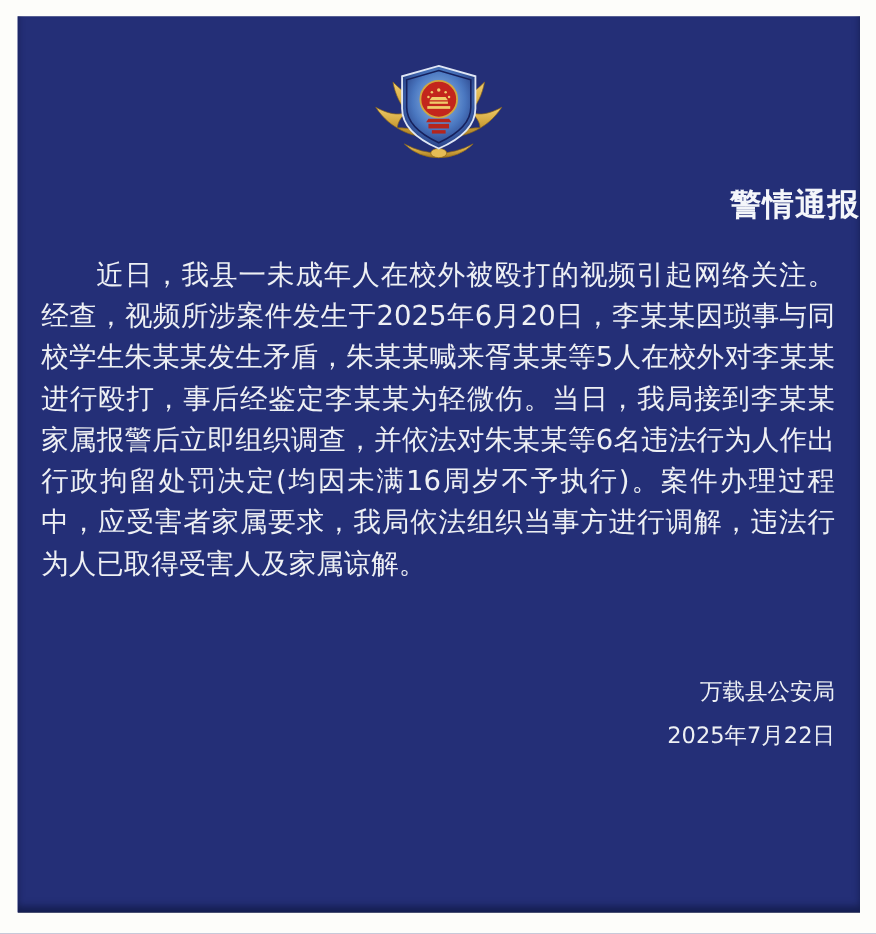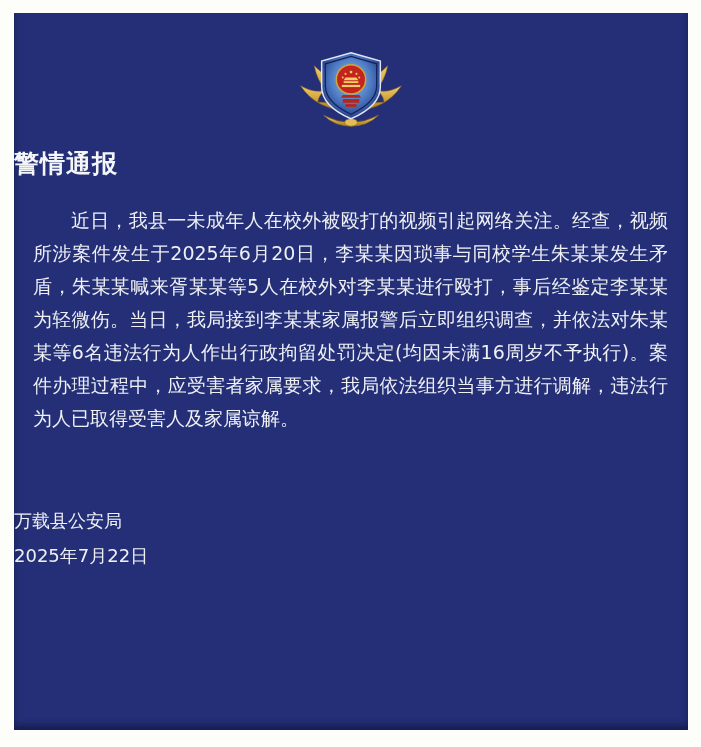--- a/index.html
+++ b/index.html
@@ -28,42 +28,43 @@
     width: 110px;
     margin: 32px auto 0 auto;
   }
   .emblem-wrap svg {
     display: block;
     width: 110px;
     height: 88px;
   }
   .notice-title {
     margin-top: 15px;
-    text-align: left;
+    text-align: right;
     color: #f4f6fa;
     font-size: 25px;
     font-weight: bold;
     letter-spacing: 1px;
     line-height: 32px;
   }
   .notice-body {
     margin-top: 24px;
     padding: 0 20px 0 19px;
     color: #eef0f4;
-    font-size: 19px;
+    font-size: 22px;
     line-height: 33px;
     text-align: justify;
   }
   .notice-body p {
     margin: 0 0 4px 0;
     text-indent: 2em;
   }
   .signature-block {
     margin-top: 76px;
     padding-right: 20px;
+    text-align: right;
     color: #eef0f4;
     font-size: 18px;
     line-height: 20px;
   }
   .signature-agency {
     margin-bottom: 15px;
   }
 </style>
 </head>
 <body>

